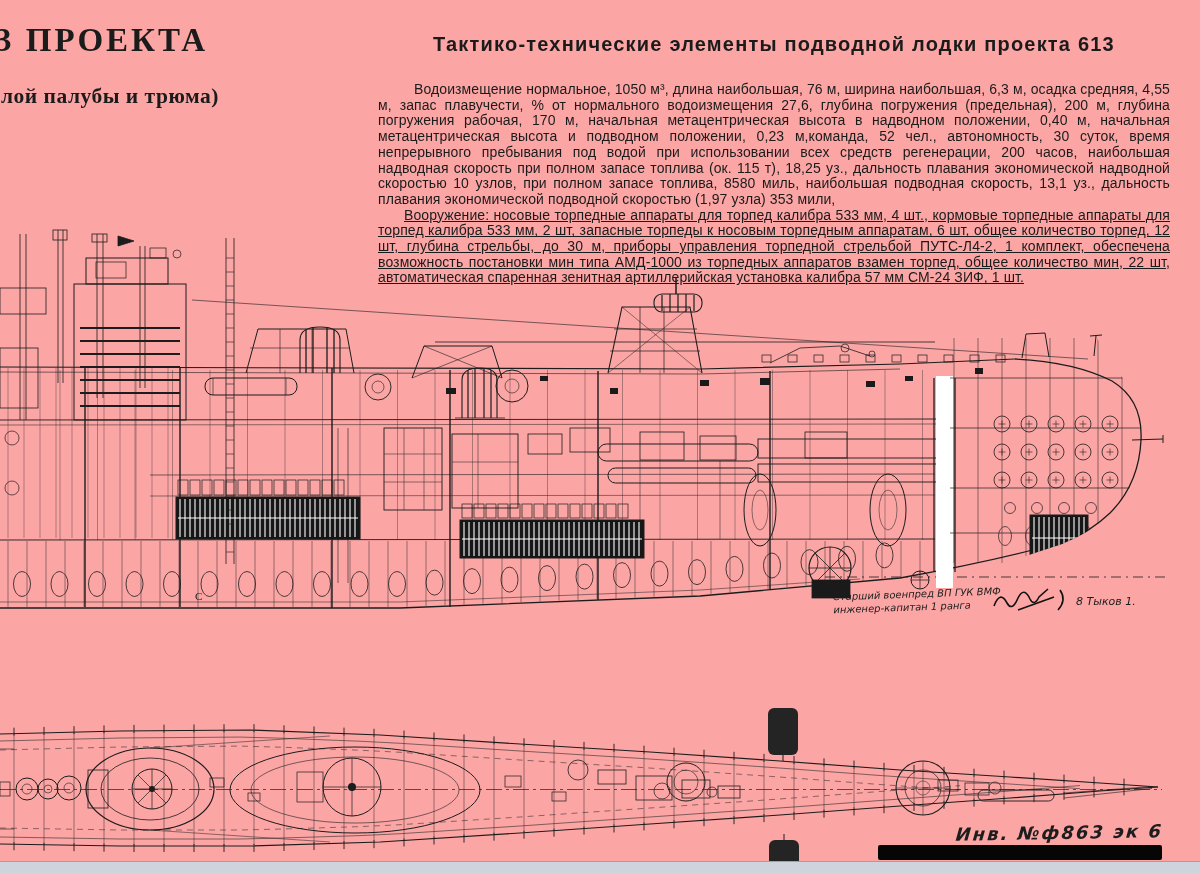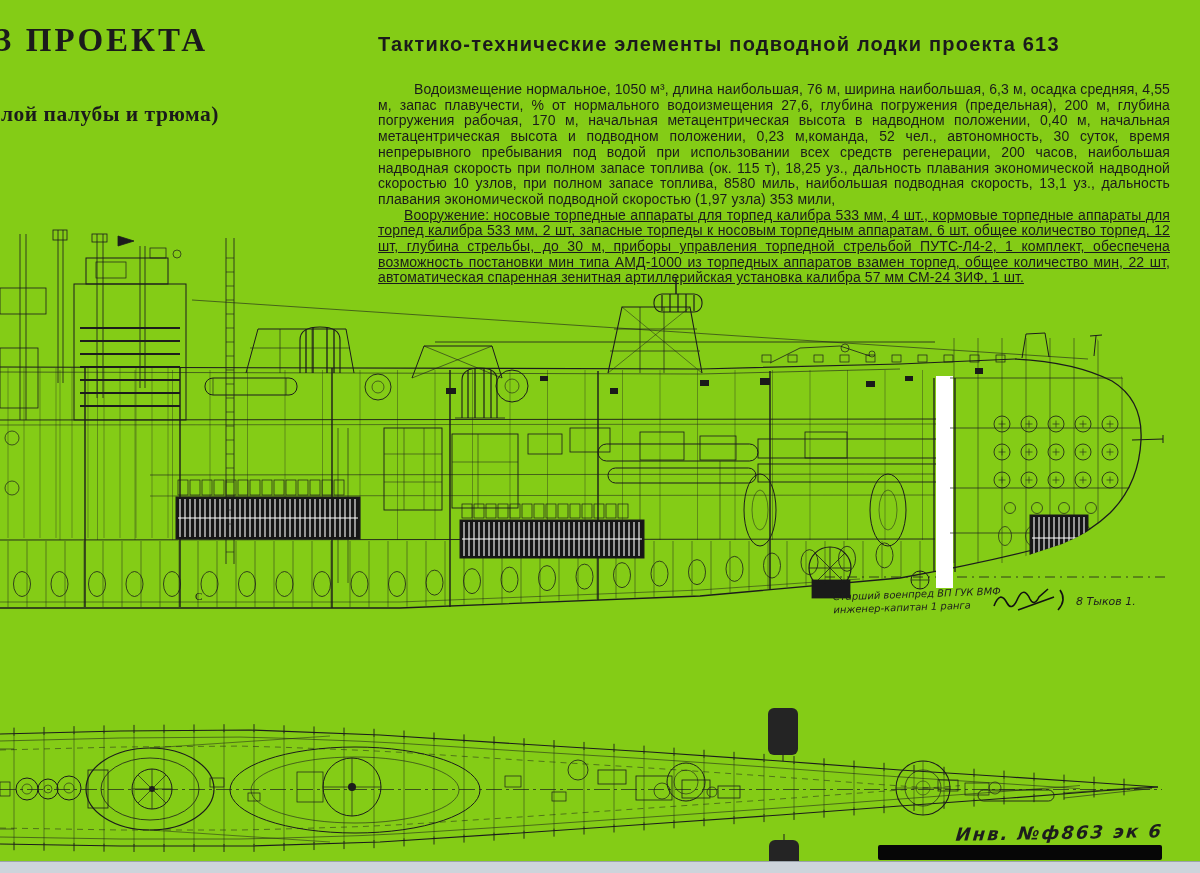--- a/index.html
+++ b/index.html
@@ -1,23 +1,23 @@
 <!DOCTYPE html>
 <html><head>
 <meta charset="utf-8">
 <style>
   html,body{margin:0;padding:0;background:#e8e8e8;}
-  .page{position:relative;width:1200px;height:873px;background:#84cc16;overflow:hidden;
+  .page{position:relative;width:1200px;height:873px;background:#fca5a5;overflow:hidden;
         font-family:"Liberation Sans",sans-serif;color:#1b1b1b;}
   .hl1{position:absolute;left:-5px;top:22px;font-family:"Liberation Serif",serif;
        font-weight:bold;font-size:33px;letter-spacing:3px;white-space:nowrap;}
-  .hl2{position:absolute;left:1px;top:102px;font-family:"Liberation Serif",serif;
+  .hl2{position:absolute;left:1px;top:84px;font-family:"Liberation Serif",serif;
        font-weight:bold;font-size:21.5px;letter-spacing:.5px;white-space:nowrap;}
   .specs{position:absolute;left:378px;top:33px;width:792px;}
-  .specs-title{font-weight:bold;font-size:20px;letter-spacing:1.2px;margin-bottom:7px;white-space:nowrap;}
+  .specs-title{text-align:center;font-weight:bold;font-size:20px;letter-spacing:1.2px;margin-bottom:7px;white-space:nowrap;}
   .specs p{margin:0;font-size:14px;line-height:15.7px;text-align:justify;letter-spacing:.1px;}
   .specs .p1{text-indent:36px;margin-top:26px;}
   .specs .p2{text-indent:26px;text-decoration:underline;}
   svg.draw{position:absolute;left:0;}
   #side{top:228px;}
   #plan{top:694px;}
   .annot{position:absolute;font-family:"DejaVu Sans",sans-serif;font-style:italic;color:#1d1d1d;}
   .apr{left:833px;top:586px;width:250px;font-size:10px;transform:rotate(-2deg);line-height:13px;}
   .apr-r{left:1076px;top:595px;font-size:11px;text-align:right;}
   .sigsvg{position:absolute;left:988px;top:582px;}

